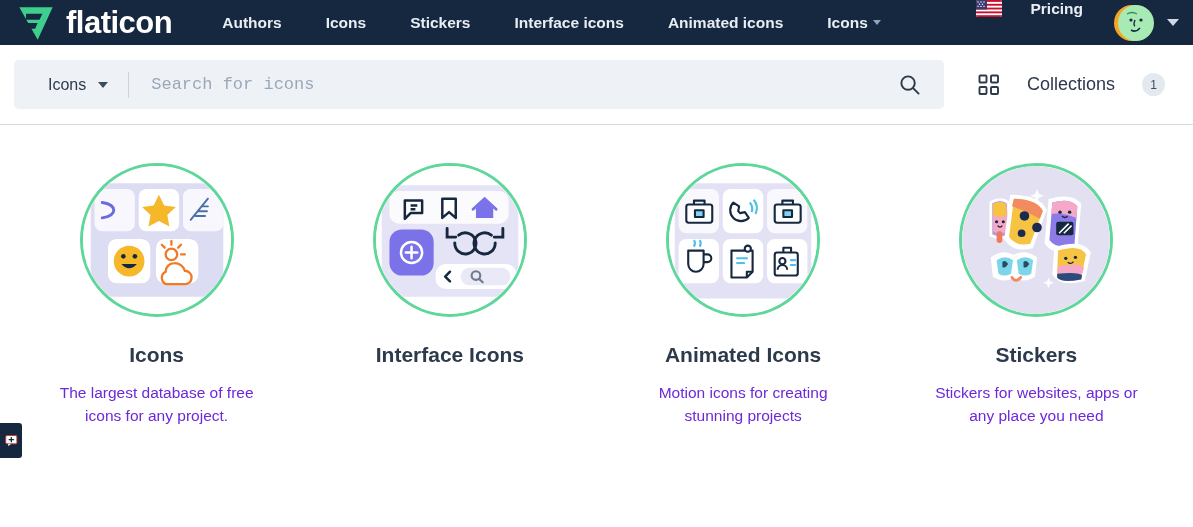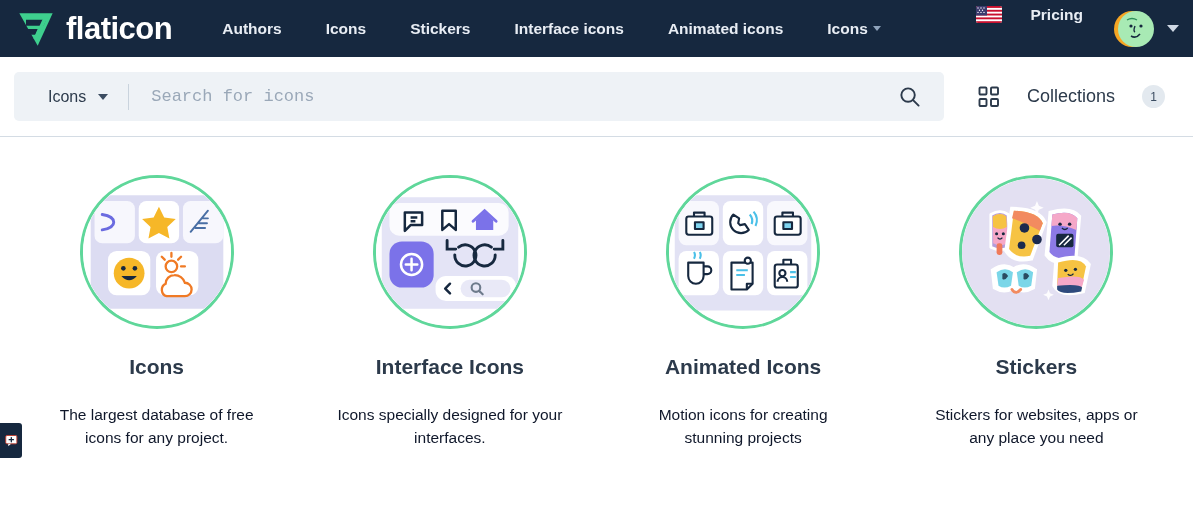--- a/index.html
+++ b/index.html
@@ -5,21 +5,21 @@
   * { box-sizing: border-box; margin: 0; padding: 0; }
   html, body {
     width: 1193px; height: 527px;
     background: #ffffff;
     font-family: "Liberation Sans", sans-serif;
     overflow: hidden;
   }
 
   
   .header {
-    height: 57px;
+    height: 45px;
     background: #16283f;
     display: flex;
     align-items: center;
     padding: 0 14px 0 16px;
     position: relative;
   }
   .brand { display: flex; align-items: center; gap: 10px; cursor: pointer; }
   .brand-mark { width: 40px; height: 40px; display: block; }
   .brand-name {
     color: #ffffff;
@@ -173,23 +173,23 @@
     overflow: hidden;
     display: block;
   }
   .card-title {
     margin-top: 26px;
     font-size: 21px;
     font-weight: 700;
     color: #2c3a4b;
   }
   .card-desc {
-    margin-top: 24px;
+    margin-top: 14px;
     font-size: 15.5px;
-    color: #0f172a;
+    color: #6d28d9;
     line-height: 1.5;
     text-align: center;
     max-width: 230px;
   }
 
   
   .edge-widget {
     position: absolute;
     left: 0;
     top: 423px;
@@ -374,21 +374,20 @@
         <rect x="62" y="102" width="84" height="26" rx="11" fill="#ffffff"></rect>
         <path d="M77 110 l-5 5 5 5" stroke="#16283f" stroke-width="2.6" fill="none" stroke-linecap="round" stroke-linejoin="round"></path>
         <rect x="88" y="106" width="52" height="18" rx="9" fill="#e9e9f7"></rect>
         <g stroke="#6e7b8c" stroke-width="2.2" fill="none">
           <circle cx="104" cy="114" r="4.5"></circle>
           <line x1="108" y1="118" x2="111" y2="121" stroke-linecap="round"></line>
         </g>
       </g>
     </svg>
     <div class="card-title">Interface Icons</div>
-    <div class="card-desc">Icons specially designed for your interfaces.</div>
   </div>
 
   <div class="card">
     <svg class="card-circle" viewBox="0 0 154 154">
       <defs>
           <clipPath id="c3">
             <circle cx="77" cy="77" r="77"></circle>
           </clipPath>
         </defs>
       <g clip-path="url(#c3)">

